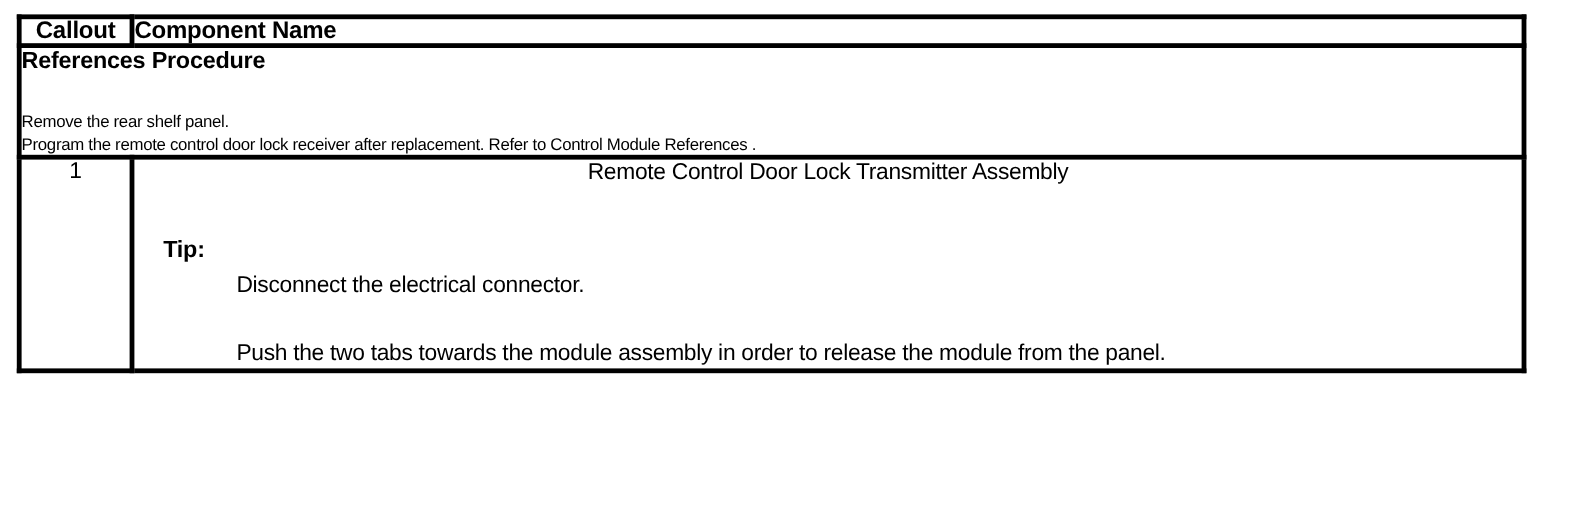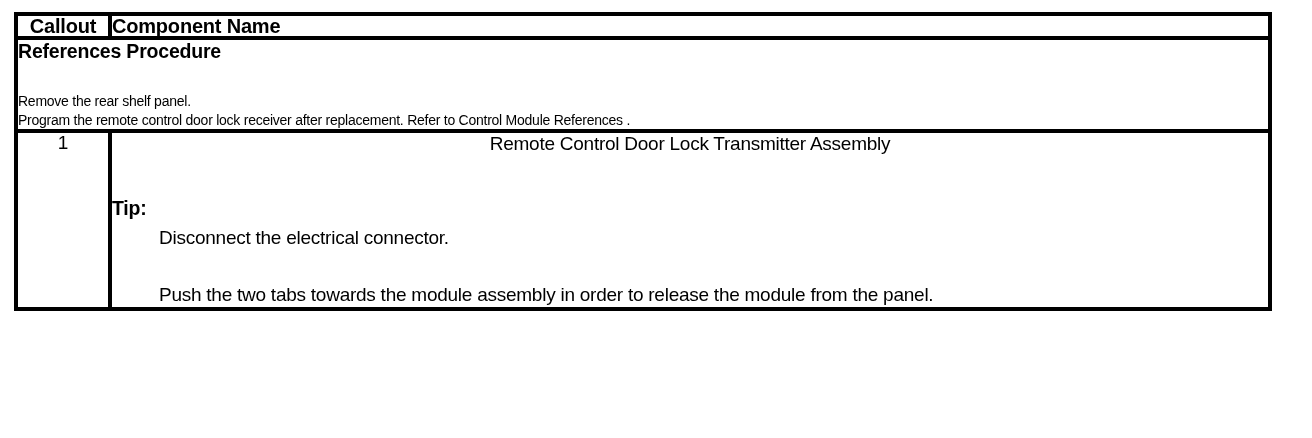--- a/index.html
+++ b/index.html
@@ -105,23 +105,24 @@
     white-space: nowrap;
     text-align: center;
   }
   .gap-a { height: 42px; }
   .tip-label {
     font-weight: bold;
     font-size: 19.5px;
     letter-spacing: -0.2px;
     line-height: 1.1;
     margin-bottom: 6px;
+    padding-left: 24px;
   }
   .tip-item {
-    padding-left: 47px;
+    padding-left: 85px;
     font-size: 19px;
     letter-spacing: -0.25px;
     line-height: 1.25;
     white-space: nowrap;
   }
   .gap-b { height: 34px; }
 </style>
 </head>
 <body>
 

